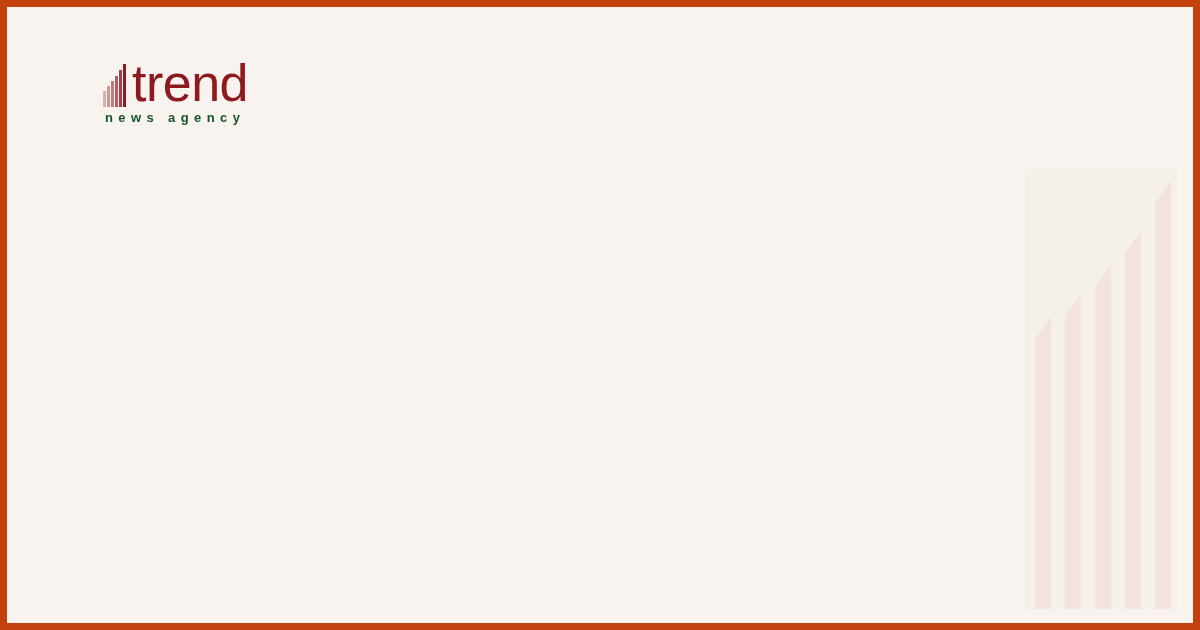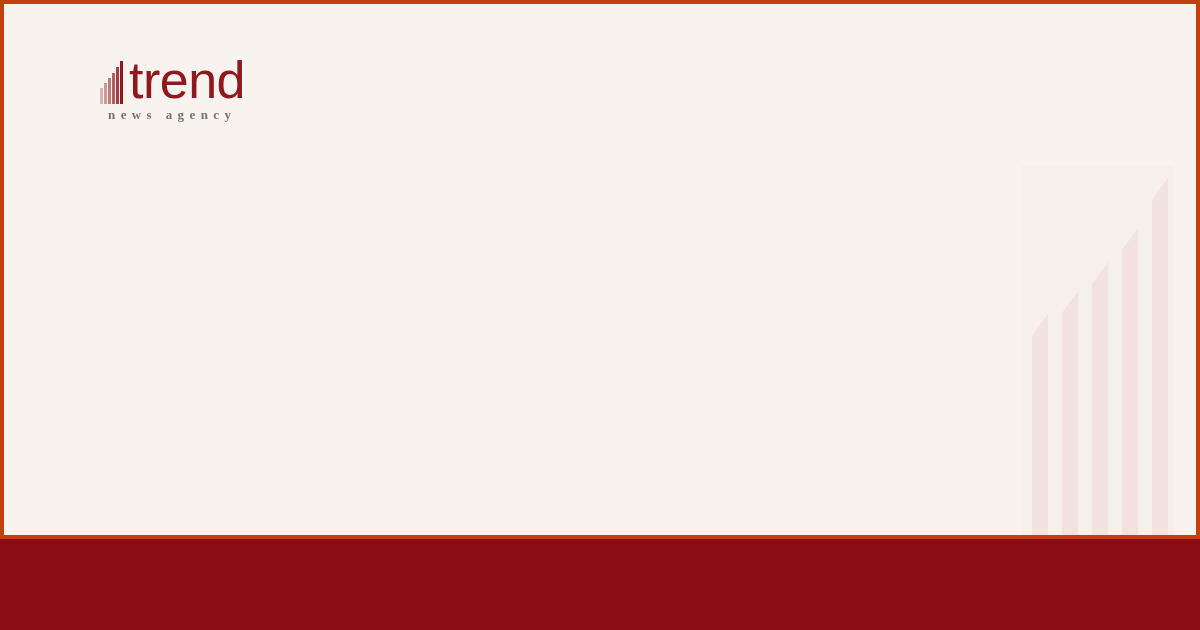--- a/index.html
+++ b/index.html
@@ -12,22 +12,22 @@
     overflow: hidden;
     font-family: "Liberation Sans", sans-serif;
     background: #8B0C12;
   }
 
   
   .card {
     position: relative;
     box-sizing: border-box;
     width: 1200px;
-    height: 539px;
-    border: 4px solid #c2410c;
+    height: 630px;
+    border: 7px solid #c2410c;
     background: #F8F3EE;
     overflow: hidden;
   }
 
   
   .decor-panel {
     position: absolute;
     left: 1018px;
     top: 162px;
     width: 152px;
@@ -82,26 +82,26 @@
   .logo-word {
     font-family: "Liberation Sans", sans-serif;
     font-size: 52px;
     font-weight: 400;
     line-height: 48px;
     letter-spacing: -0.5px;
     color: #8E1A20;
   }
   .logo-sub {
     margin-top: 3px;
-    margin-left: 8px;
-    font-family: Liberation Serif, serif;
+    margin-left: 2px;
+    font-family: Liberation Sans, sans-serif;
     font-size: 13px;
     font-weight: 700;
     letter-spacing: 5.4px;
-    color: #737373;
+    color: #14532d;
     white-space: nowrap;
   }
 
   
   .headline {
     position: absolute;
     left: 96px;
     top: 278px;
     width: 860px;
     font-family: "Liberation Sans", sans-serif;

